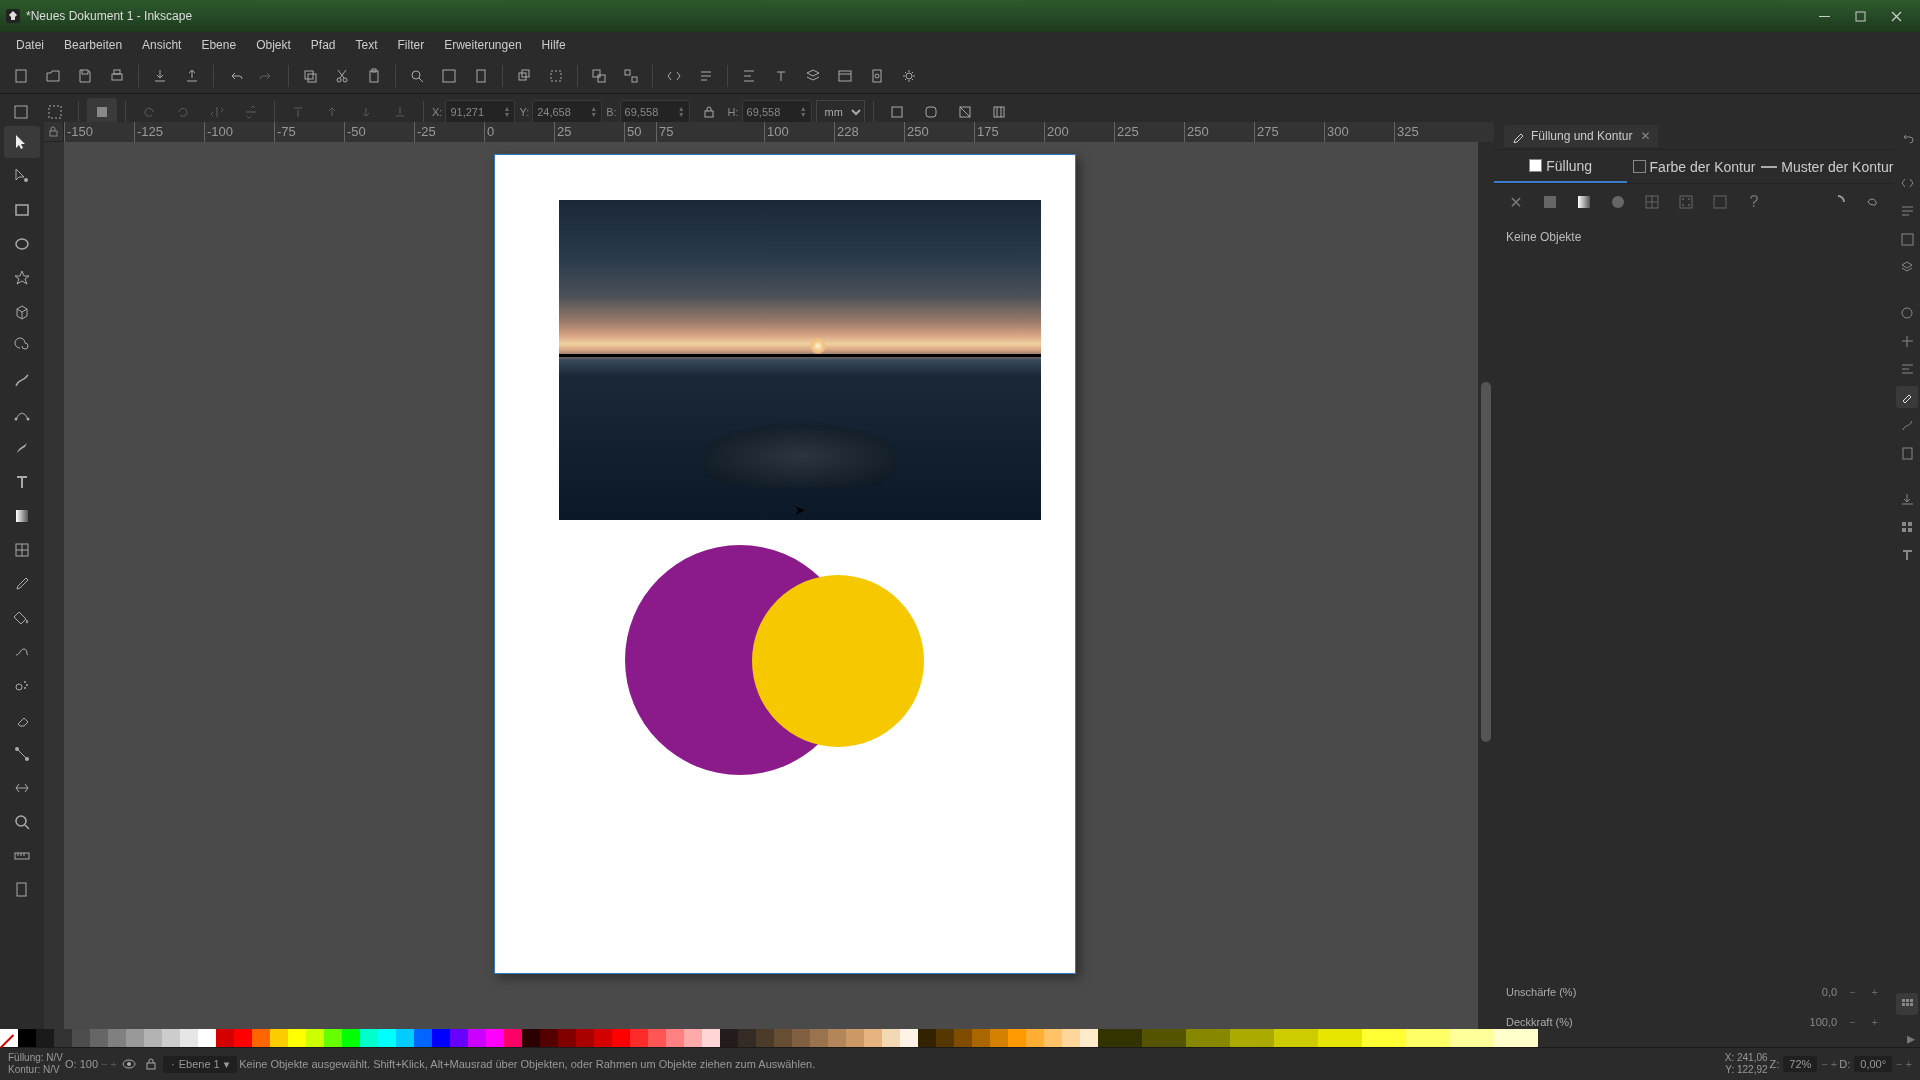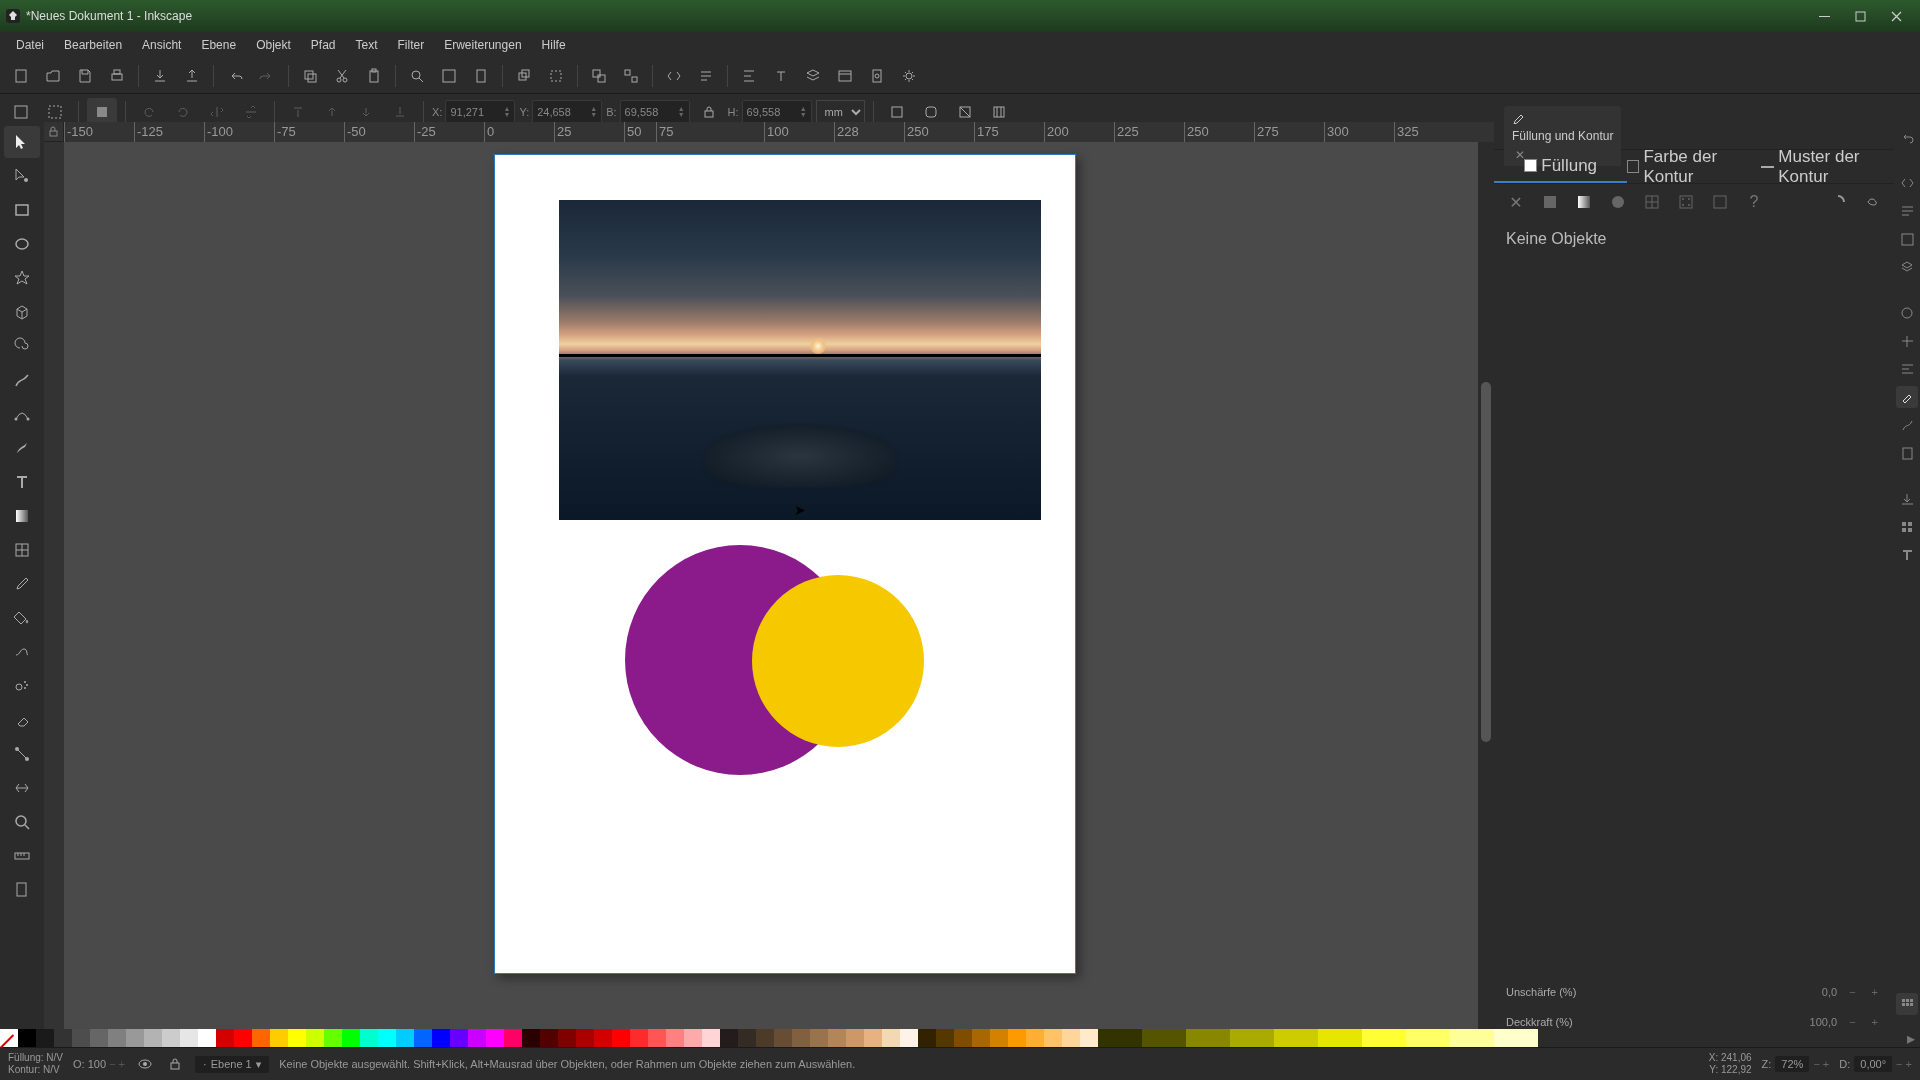--- a/index.html
+++ b/index.html
@@ -61,48 +61,48 @@
 .circle2 { position:absolute; left:257px; top:420px; width:172px; height:172px; border-radius:50%; background:#f5c800; }
 
 
 .rightdock { width:26px; background:#2b2b2b; display:flex; flex-direction:column; padding:4px 0; gap:6px; }
 .dockbtn { width:22px; height:22px; margin:0 auto; display:flex; align-items:center; justify-content:center; color:#888; border-radius:3px; }
 .dockbtn.active { background:#3a3a3a; color:#ddd; }
 .dockspace { flex:1; }
 
 .panel { width:400px; background:#2b2b2b; display:flex; flex-direction:column; }
 .panel-tab { height:28px; display:flex; align-items:center; padding:0 10px; gap:6px; background:#2b2b2b; border-bottom:1px solid #222;}
-.panel-tab .tabitem { display:flex; align-items:flex-start; gap:5px; padding:4px 8px; font-size:12px; color:#ccc; background:#333; border-radius:3px 3px 0 0;flex-direction:column;}
+.panel-tab .tabitem { display:flex; align-items:flex-end; gap:5px; padding:4px 8px; font-size:12px; color:#ccc; background:#333; border-radius:3px 3px 0 0;}
 .panel-tab .close { font-size:12px; color:#888; margin-left:3px;}
 
 .fillstroke-tabs { display:flex; height:34px; border-bottom:1px solid #222; }
-.fstab { flex:1; display:flex; align-items:center; justify-content:center; gap:4px; font-size:17px; color:#ccc; }
+.fstab { flex:1; display:flex; align-items:center; justify-content:center; gap:4px; font-size:14px; color:#ccc; }
 .fstab.active { border-bottom:2px solid #3d7cc9; }
 .fstab .sw { width:13px; height:13px; border:1px solid #888; }
 .fstab .sw.fill { background:#fff; }
 .fstab .dash { width:16px; height:2px; background:#aaa; border-top:1px dashed #aaa; border-bottom:1px dashed #aaa;}
 
 .paint-row { height:36px; display:flex; align-items:center; padding:0 8px; gap:6px; }
 .paintbtn { width:28px; height:28px; display:flex; align-items:center; justify-content:center; color:#777; border:1px solid transparent; border-radius:3px; }
-.panel-body { flex:1; padding:10px 12px; font-size:16px; color:#bbb; }
+.panel-body { flex:1; padding:10px 12px; font-size:12px; color:#bbb; }
 .panel-bottom { padding:10px 12px; font-size:11px; color:#aaa; }
 .panel-bottom .row { display:flex; align-items:center; height:30px; gap:8px; }
 .panel-bottom select { flex:1; background:#1f1f1f; border:1px solid #444; color:#ccc; height:24px; font-size:11px; padding:0 6px; }
 .panel-bottom .valbox { width:60px; text-align:right; color:#888; }
 .panel-bottom .pm { color:#666; padding:0 4px; }
 
 
 .palette { position:absolute; left:0; right:0; bottom:33px; height:18px; display:flex; background:#2b2b2b; z-index:10;}
 .palette .none{ width:18px; height:18px; background:#fff; position:relative;}
 .palette .none::after{ content:""; position:absolute; left:0;top:0; width:100%; height:2px; background:#d00; transform:rotate(-45deg); transform-origin:0 0; top:100%;}
 .palette .sw { height:18px; flex:0 0 auto; }
 .palette .scroll { margin-left:auto; width:18px; display:flex; align-items:center; justify-content:center; color:#777;}
 
 
-.statusbar { position:absolute; left:0; right:0; bottom:0; height:33px; background:#2b2b2b; display:flex; align-items:center; padding:0 8px; font-size:11px; color:#999; gap:10px; border-top:1px solid #1a1a1a;}
+.statusbar { position:absolute; left:0; right:0; bottom:0; height:33px; background:#2b2b2b; display:flex; align-items:center; padding:0 8px; font-size:11px; color:#999; gap:2px; border-top:1px solid #1a1a1a;}
 .statusbar .fs { display:flex; flex-direction:column; line-height:12px; font-size:10px; }
 .statusbar .layer { background:#1f1f1f; padding:2px 8px; border-radius:2px; display:flex; gap:4px; align-items:center;}
 .statusbar .coords{ margin-left:auto; display:flex; flex-direction:column; line-height:12px; font-size:10px; text-align:right;}
 .statusbar .zoom, .statusbar .rot { display:flex; align-items:center; gap:4px;}
 .statusbar .zbox{ background:#1f1f1f; padding:2px 6px; border-radius:2px;}
 
 svg { display:block; }
 </style>
 </head>
 <body>

